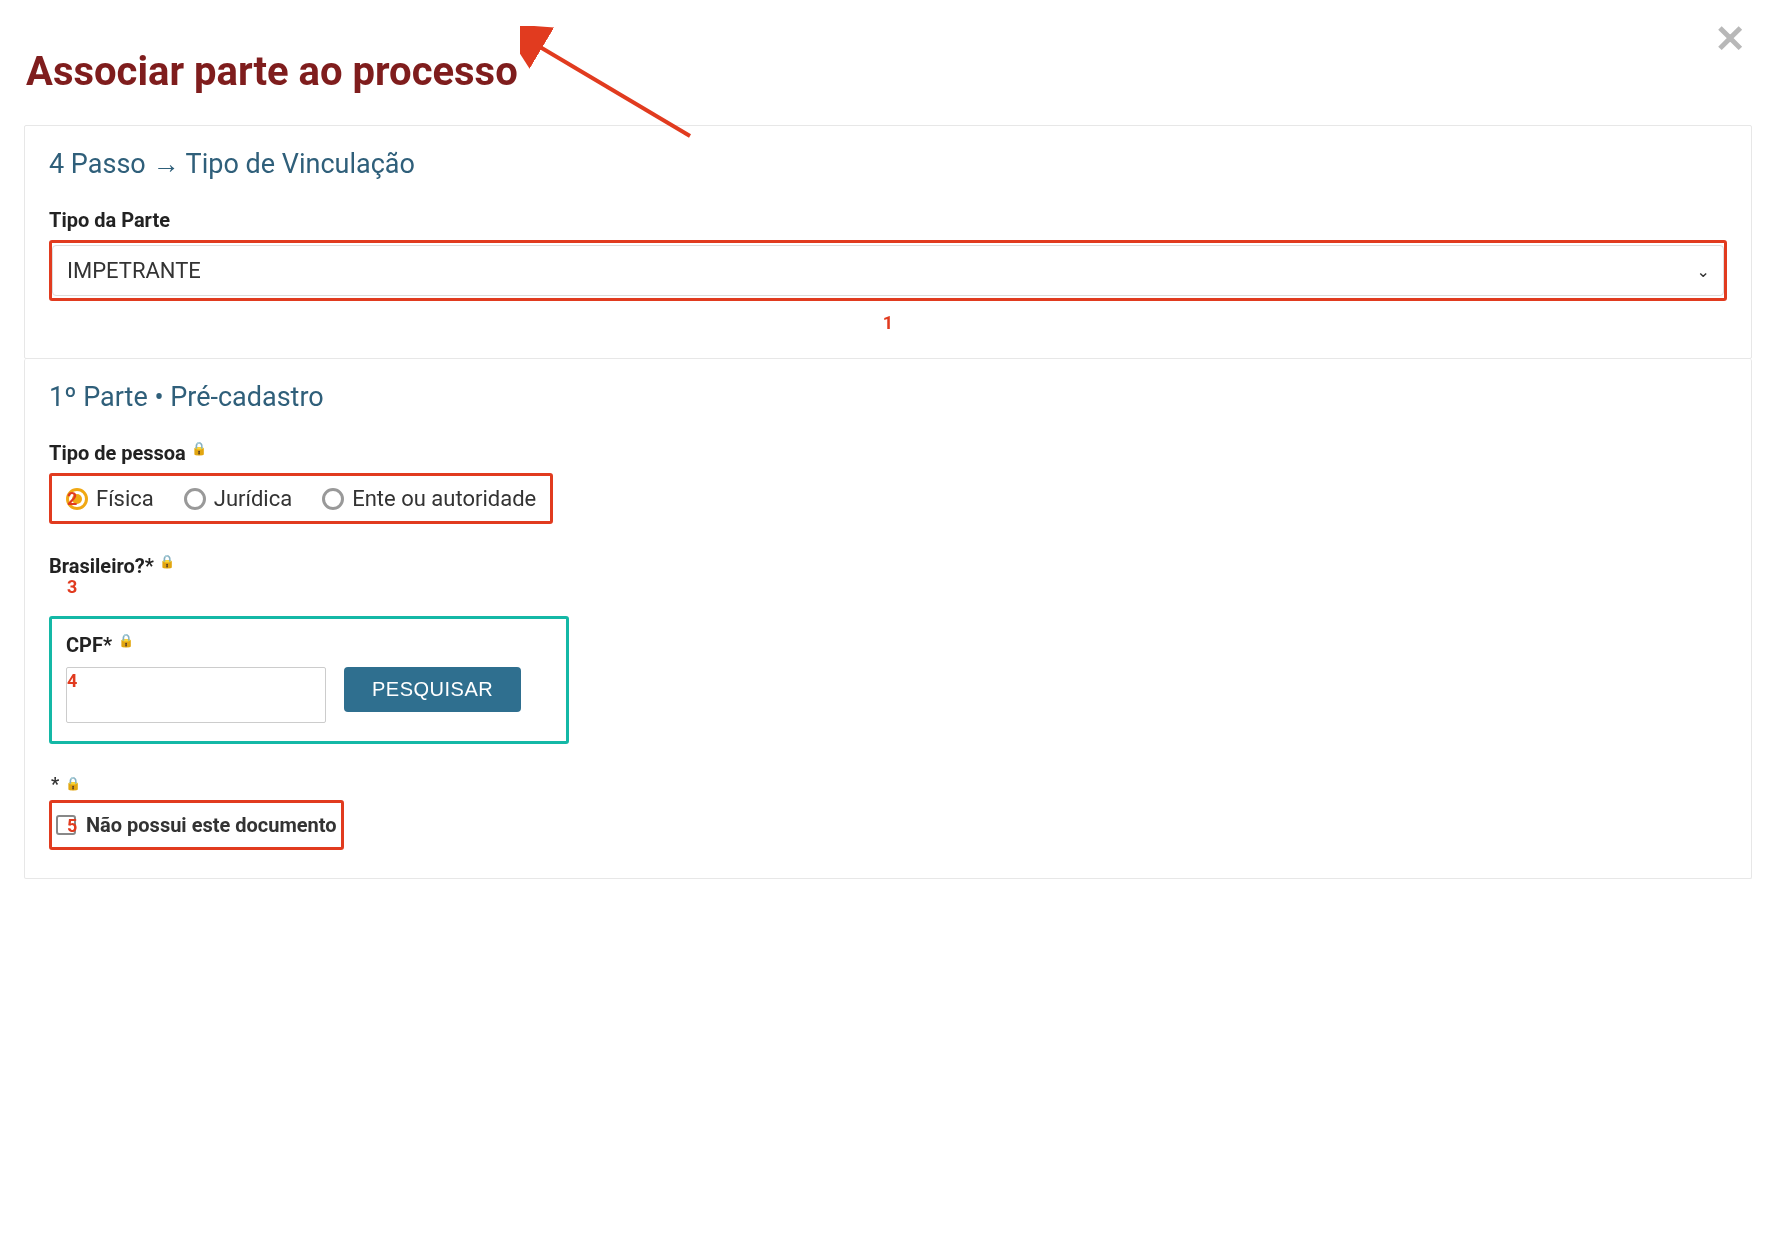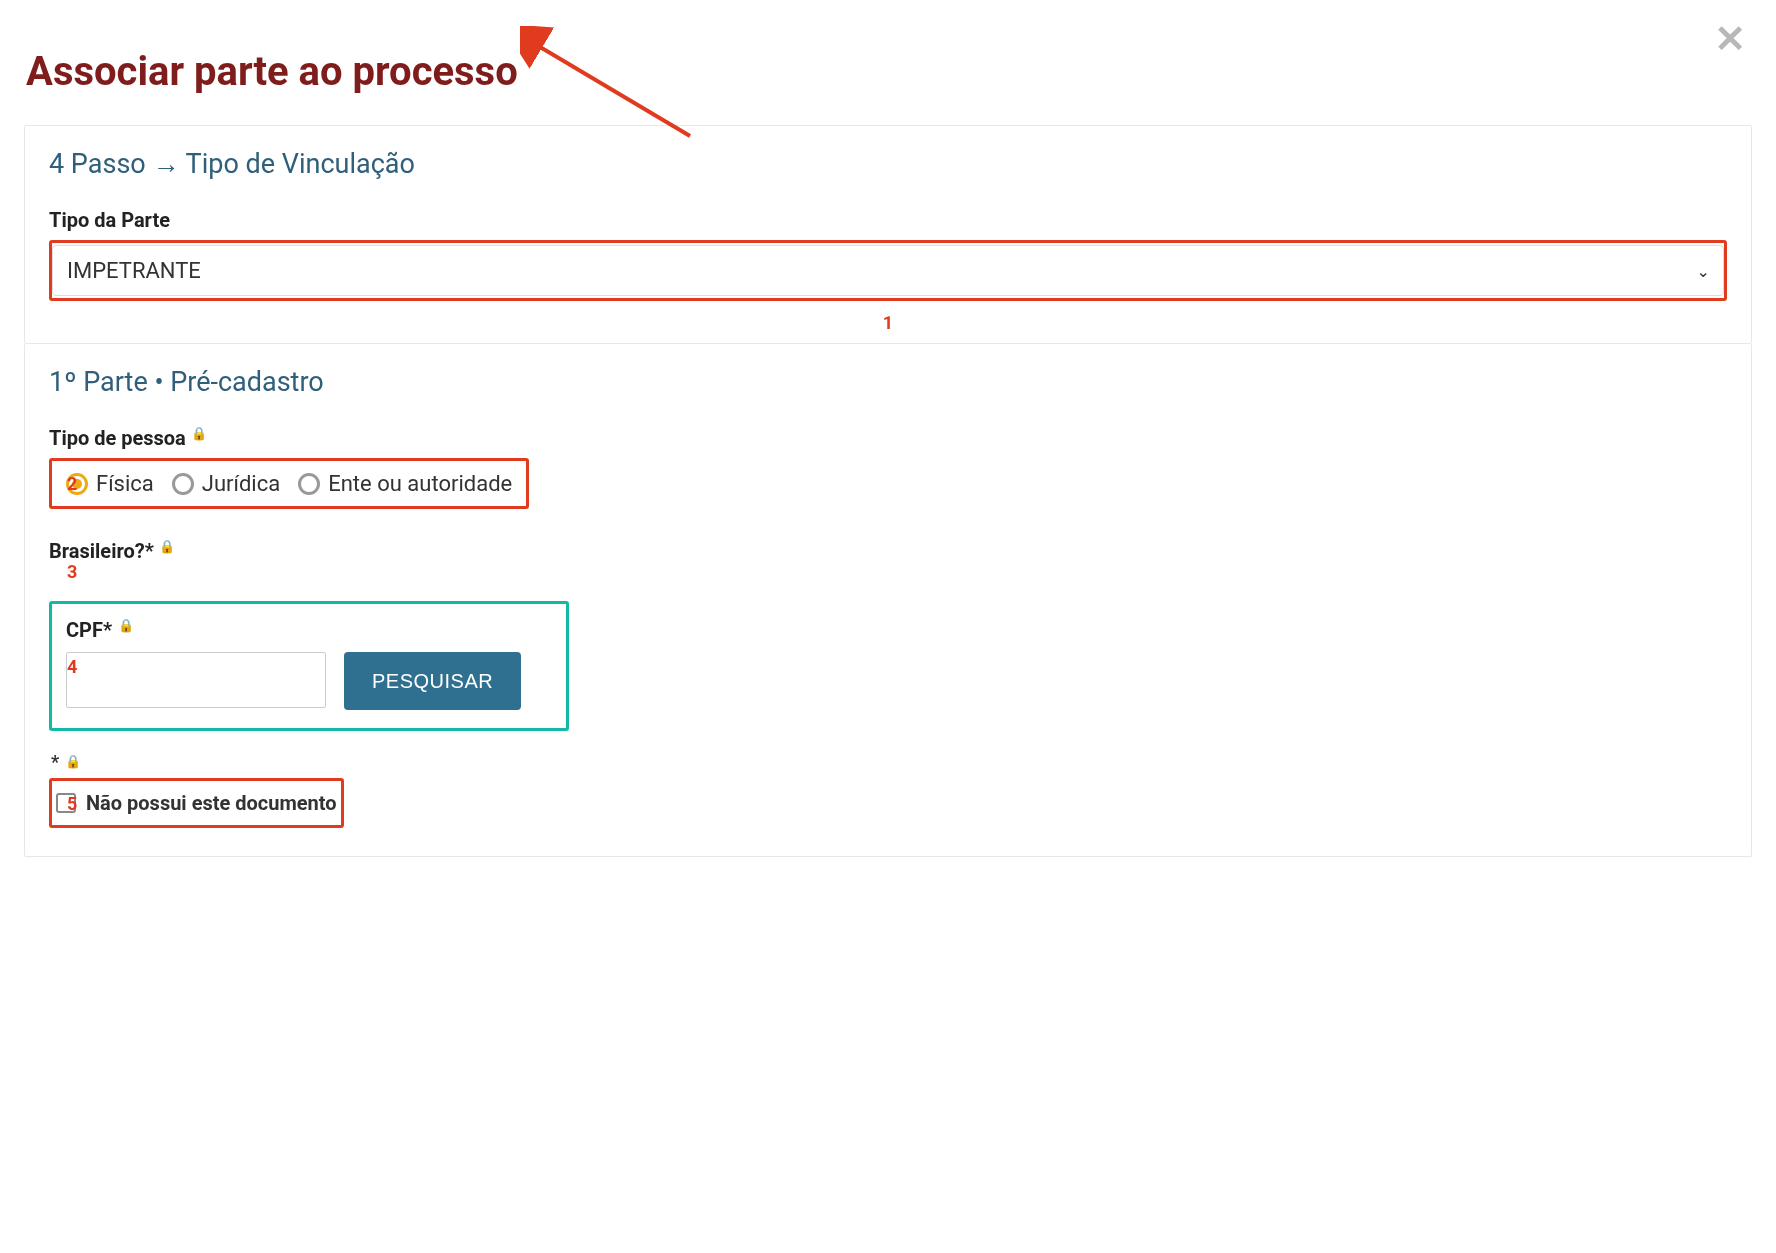--- a/index.html
+++ b/index.html
@@ -49,23 +49,23 @@
   }
   .select-caret {
     position: absolute; right: 14px; top: 50%; transform: translateY(-50%);
     pointer-events: none; color: #333;
   }
   .annotation-num {
     color: #e13b1f; font-weight: 700; font-size: 18px;
     position: absolute;
   }
   .num-below { left: 50%; transform: translateX(-50%); }
-  .row { position: relative; margin-bottom: 14px; }
+  .row { position: relative; margin-bottom: 29px; }
   .radio-group {
-    display: inline-flex; align-items: center; gap: 18px;
+    display: inline-flex; align-items: center; gap: 30px;
     padding: 10px 14px;
     border: 3px solid #e13b1f; border-radius: 3px;
   }
   .radio-opt { display: inline-flex; align-items: center; gap: 8px; font-size: 22px; }
   .radio-circle {
     width: 22px; height: 22px; border-radius: 50%;
     border: 3px solid #999; display: inline-flex;
     align-items: center; justify-content: center;
   }
   .radio-circle.selected { border-color: #f0a814; }
@@ -78,21 +78,21 @@
   }
   .cpf-row { display: flex; align-items: stretch; gap: 18px; margin-top: 10px; }
   .text-input {
     width: 260px; height: 56px;
     border: 1px solid #ccc; border-radius: 2px;
     padding: 8px 10px; font-size: 20px;
   }
   .btn-search {
     background: #2f6f8f; color: #fff; border: none;
     padding: 0 28px; font-size: 20px; letter-spacing: 0.5px;
-    border-radius: 4px; cursor: pointer; height: 58px;
+    border-radius: 4px; cursor: pointer; height: 45px;
   }
   .star-line { font-size: 18px; font-weight: 700; margin: 20px 0 6px 2px; display:flex; align-items:center; gap:6px; }
   .chk-block {
     border: 3px solid #e13b1f; border-radius: 3px;
     padding: 10px 4px; display: inline-flex; align-items: center; gap: 10px;
   }
   .chk-box {
     width: 20px; height: 20px; border: 2px solid #888; border-radius: 3px;
     display:inline-block;
   }

